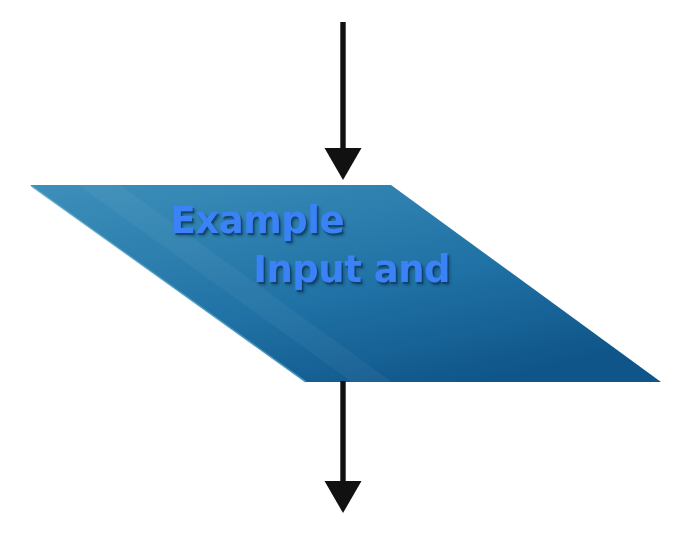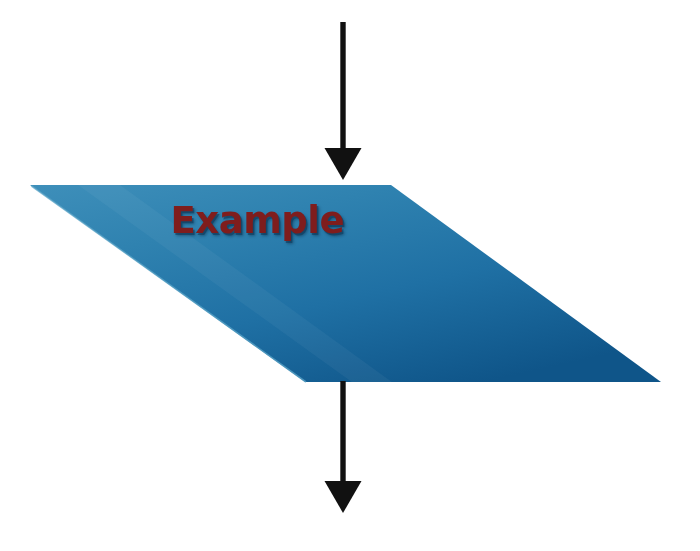--- a/index.html
+++ b/index.html
@@ -31,21 +31,21 @@
     height: 551px;
   }
 
   
   .node-label {
     position: absolute;
     left: 120px;
     top: 196px;
     width: 420px;
     text-align: right;
-    color: #7f1d1d;
+    color: #3b82f6;
     font-family: "DejaVu Sans", sans-serif;
     font-weight: bold;
     font-size: 37px;
     line-height: 49px;
     letter-spacing: -0.5px;
     text-shadow:
        1.5px 1.5px 0 rgba(12,55,88,0.55),
        2.5px 2.5px 3px rgba(8,40,66,0.45);
     pointer-events: none;
     -webkit-font-smoothing: antialiased;
@@ -98,15 +98,16 @@
     </g>
 
     <g>
       <line x1="343" y1="381" x2="343" y2="485" stroke="#111111" stroke-width="5.4" stroke-linecap="butt"></line>
       <path d="M 324.5 481 L 361.5 481 L 343 513 Z" fill="#111111"></path>
     </g>
   </svg>
 
   <div class="node-label">
     <span class="line l1">Example</span>
+    <span class="line l2">Input and</span>
   </div>
 
 </div>
 
 </body></html>

